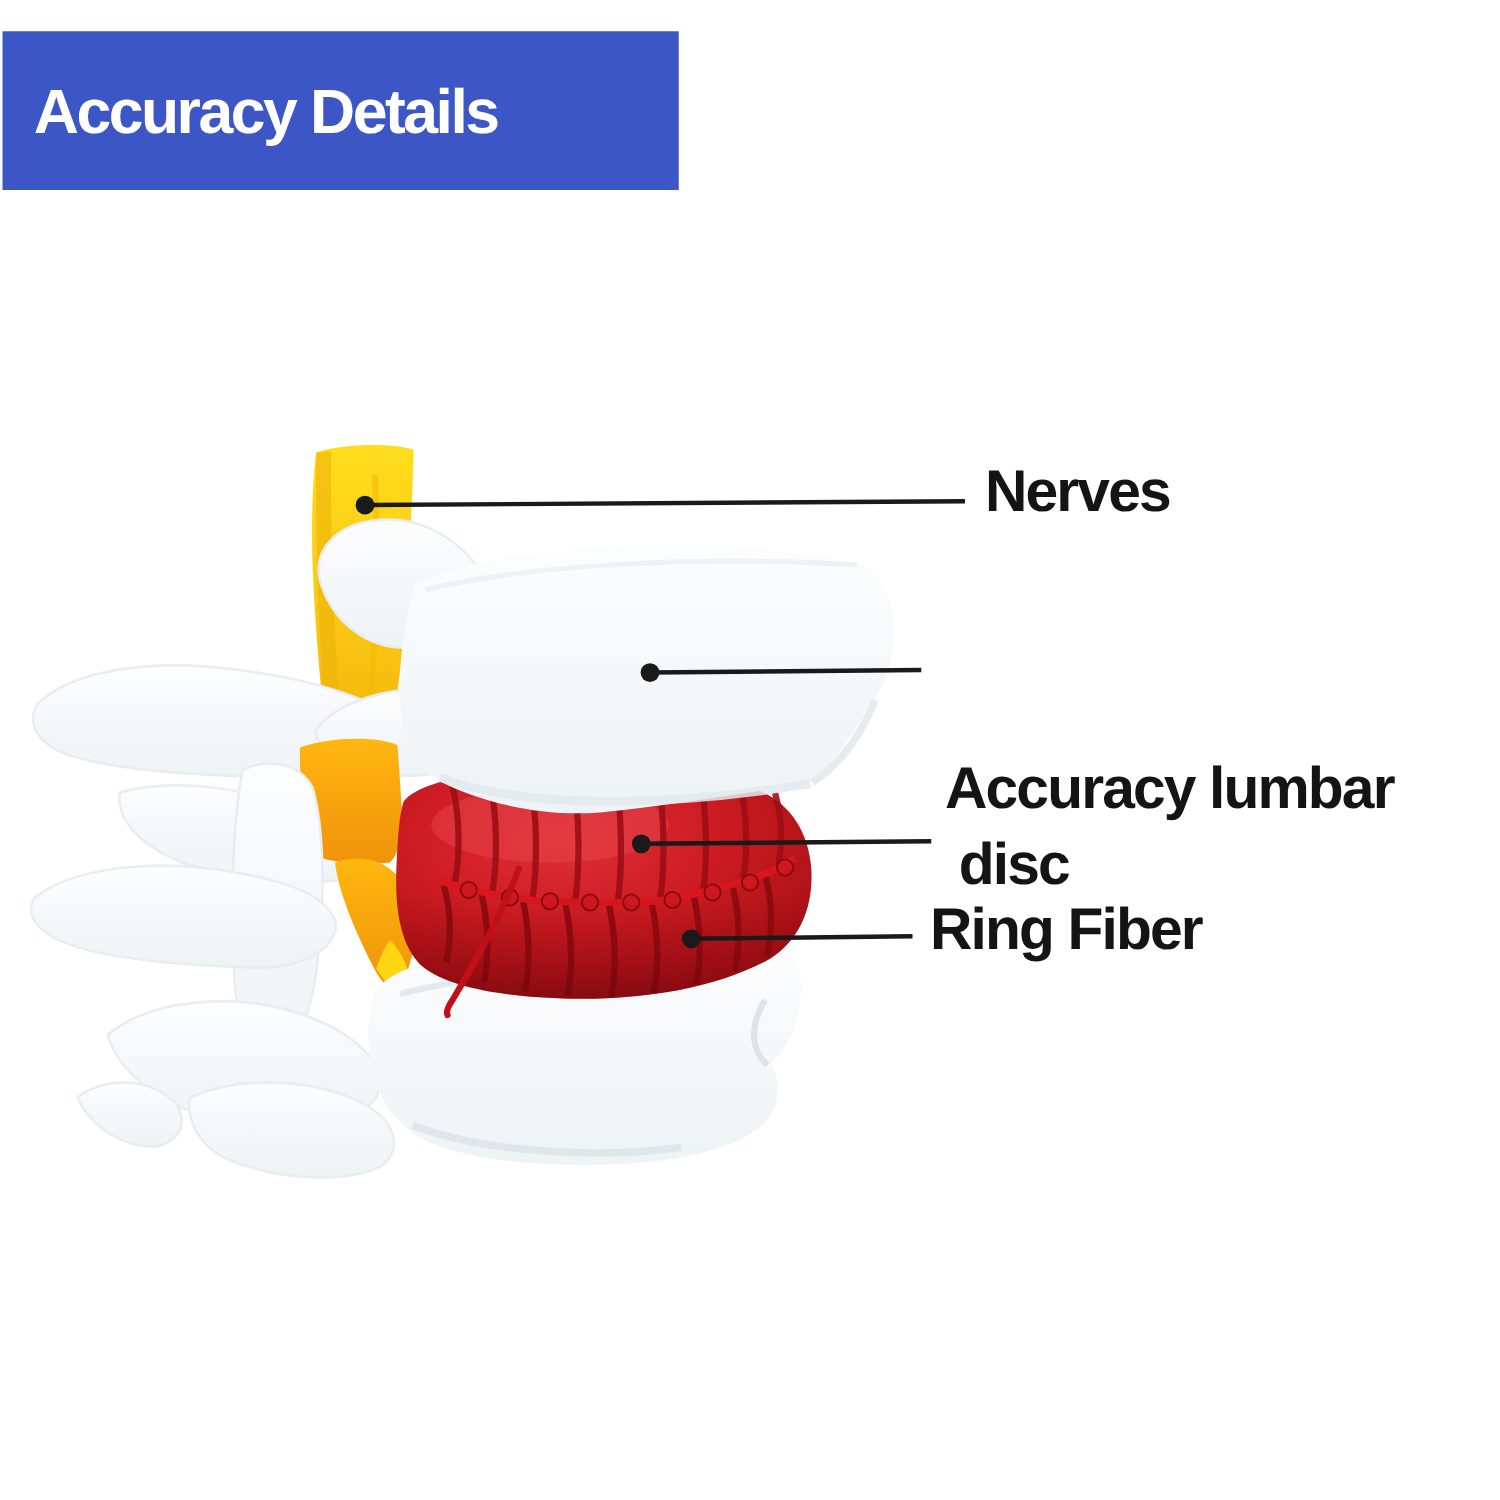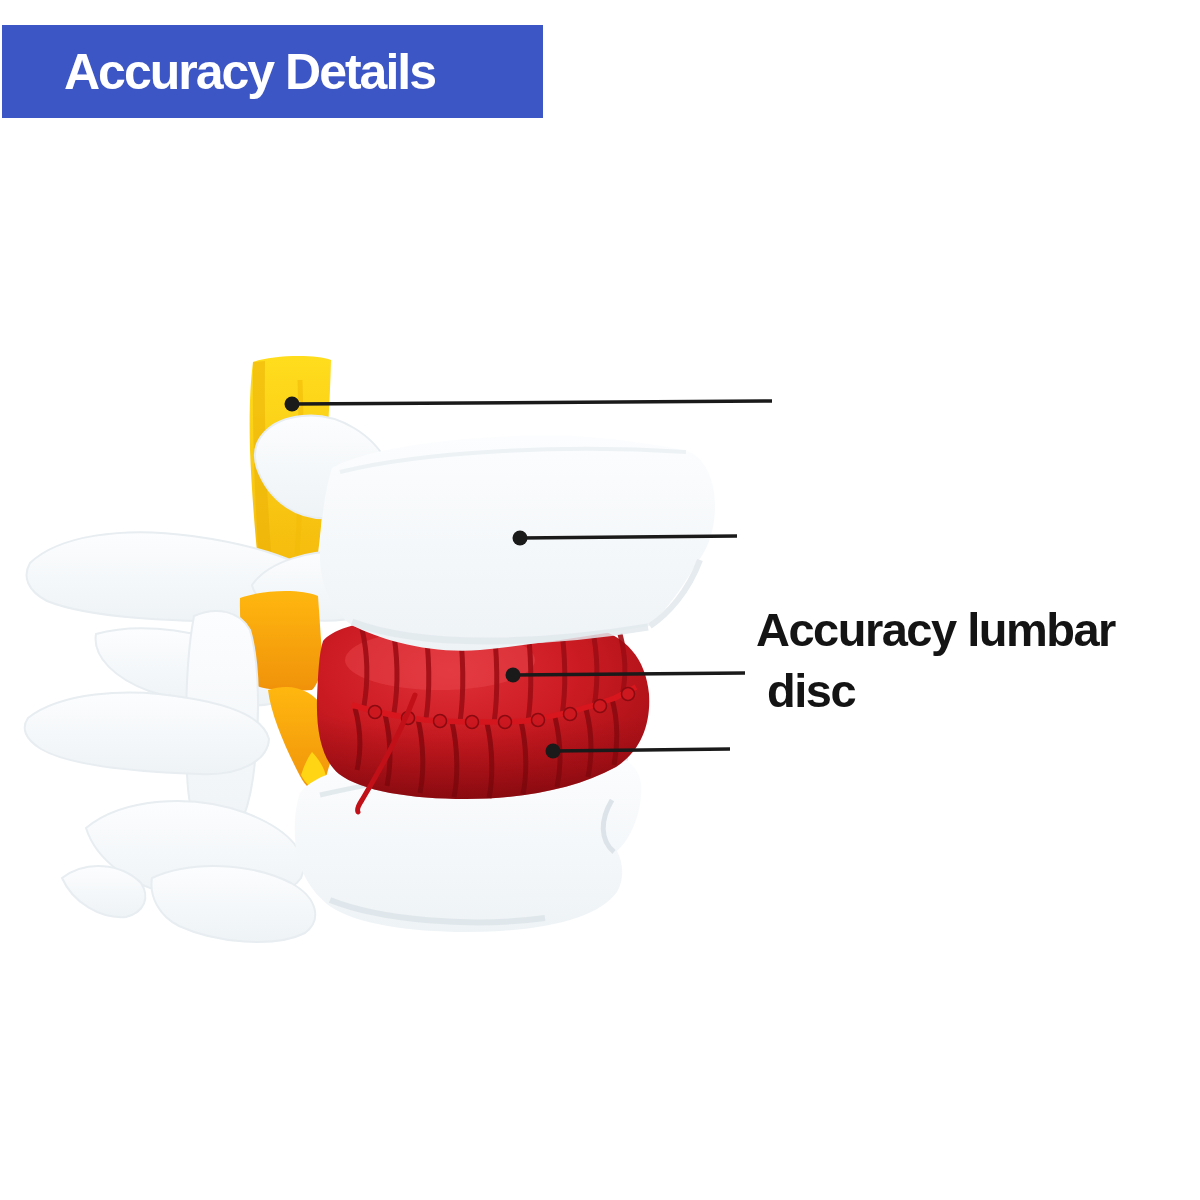--- a/index.html
+++ b/index.html
@@ -1,22 +1,22 @@
 <!DOCTYPE html>
 <html><head>
 <meta charset="utf-8">
 <style>
   html,body{margin:0;padding:0;background:#fff;}
   .canvas{
     position:relative;width:1200px;height:1200px;background:#fff;overflow:hidden;
     font-family:"Liberation Sans",sans-serif;
   }
   .header-banner{
-    position:absolute;left:2px;top:25px;width:541px;height:93px;
-    display:flex;align-items:center;padding-left:62px;box-sizing:border-box;
+    position:absolute;left:2px;top:25px;width:541px;height:127px;
+    display:flex;align-items:center;padding-left:25px;box-sizing:border-box;
   }
   .header-title{
     color:#fff;font-size:50px;font-weight:700;letter-spacing:-2px;white-space:nowrap;
   }
   .model-svg{position:absolute;left:0;top:0;}
   .diagram-label{
     position:absolute;color:#141414;font-weight:700;font-size:47px;
     letter-spacing:-1.5px;white-space:nowrap;line-height:1.1;
   }
   .lbl-nerves{left:788px;top:367px;}
@@ -164,16 +164,18 @@
         <line x1="513" y1="675" x2="745" y2="673"></line>
           <circle cx="513" cy="675" r="7.5" fill="#1A1A1A" stroke="none"></circle>
       </g>
       <g>
         <line x1="553" y1="751" x2="730" y2="749"></line>
           <circle cx="553" cy="751" r="7.5" fill="#1A1A1A" stroke="none"></circle>
       </g>
     </g>
   </svg>
 
+  <div class="diagram-label lbl-nerves">Nerves</div>
   <div class="diagram-label lbl-hern1">Accuracy lumbar</div>
   <div class="diagram-label lbl-hern2">disc</div>
+  <div class="diagram-label lbl-ring">Ring Fiber</div>
 
 </div>
 
 </body></html>

